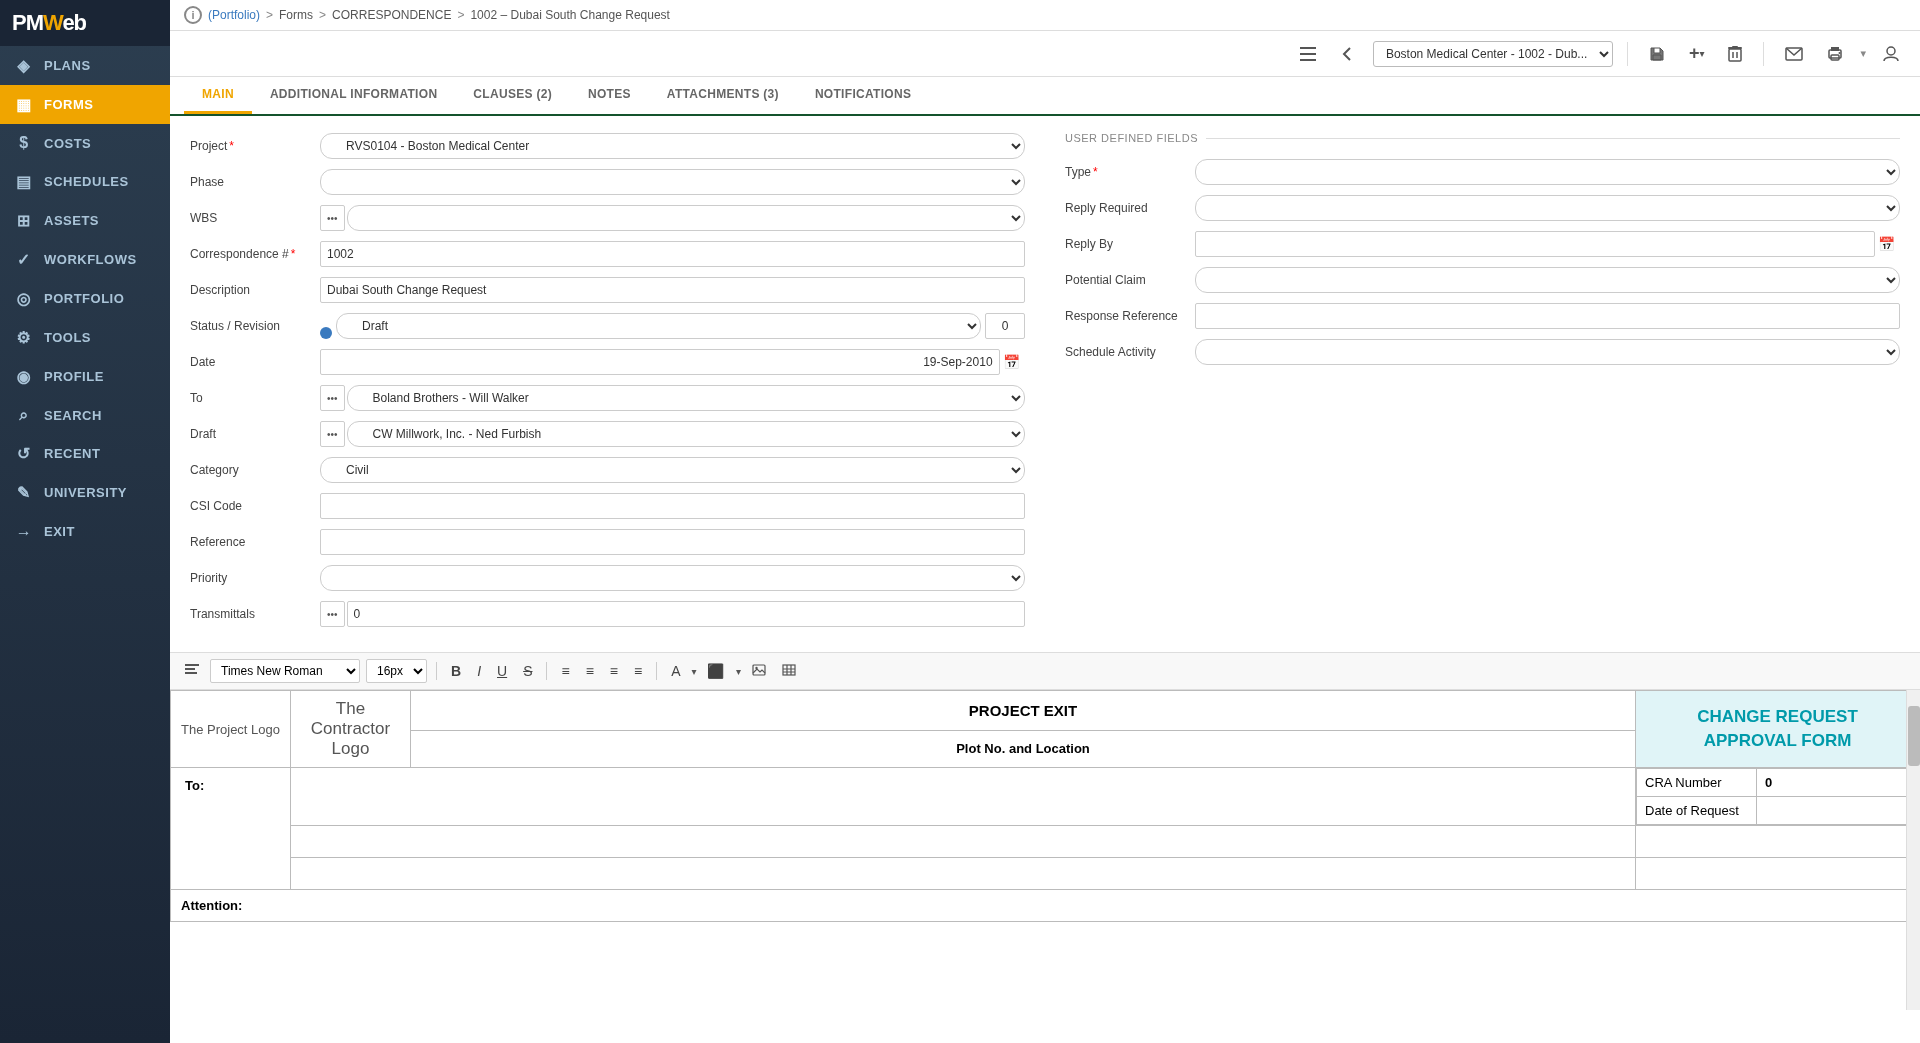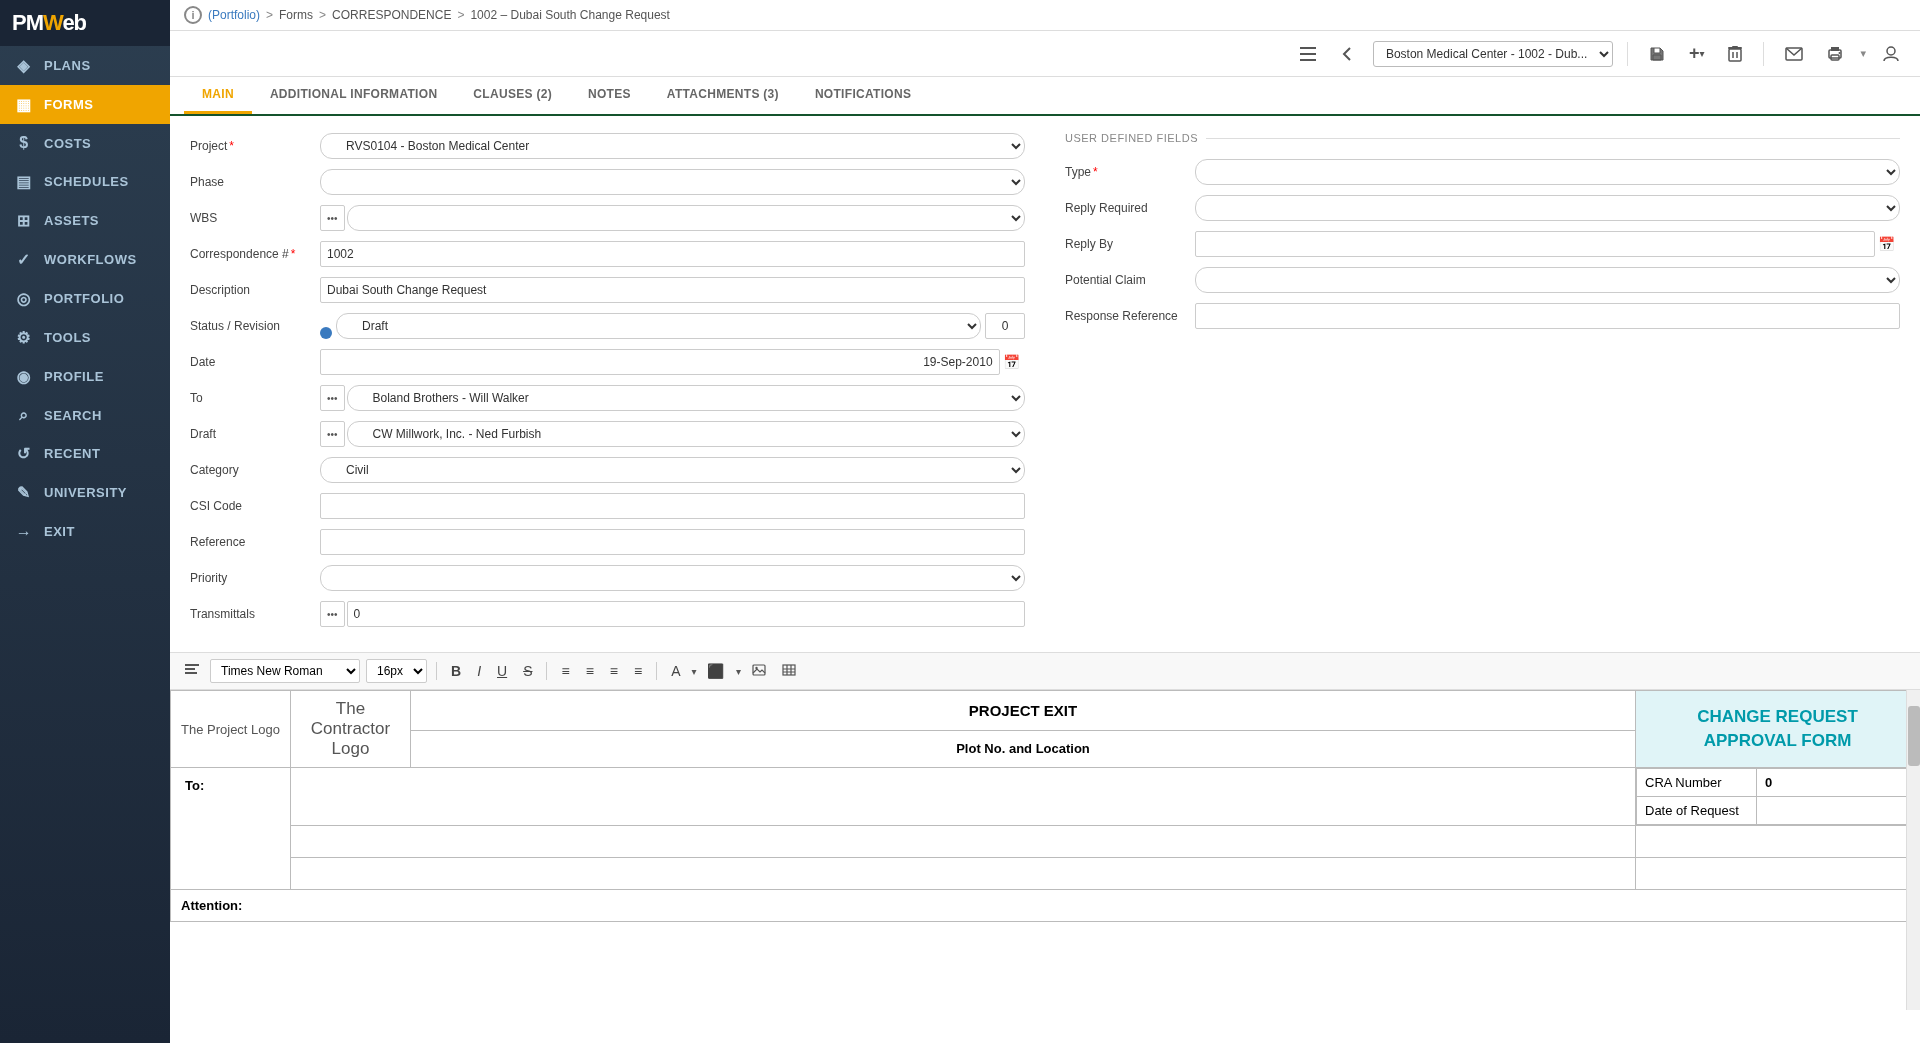--- a/index.html
+++ b/index.html
@@ -622,20 +622,26 @@
             <select class="form-select">
               <option></option>
             </select>
           </div>
 
           <div class="form-row">
             <label class="form-label">Response Reference</label>
             <input class="form-input" type="text" value="" style="">
           </div>
 
+          <div class="form-row">
+            <label class="form-label">Schedule Activity</label>
+            <select class="form-select">
+              <option></option>
+            </select>
+          </div>
         </div>
       </div>
     </div>
 
     <div class="rte-section">
       <div class="rte-toolbar">
         <button class="rte-btn" title="Format">
           <svg width="14" height="14" viewBox="0 0 14 14" fill="#555">
               <rect y="1" width="14" height="2"></rect>
               <rect y="5" width="10" height="2"></rect>

